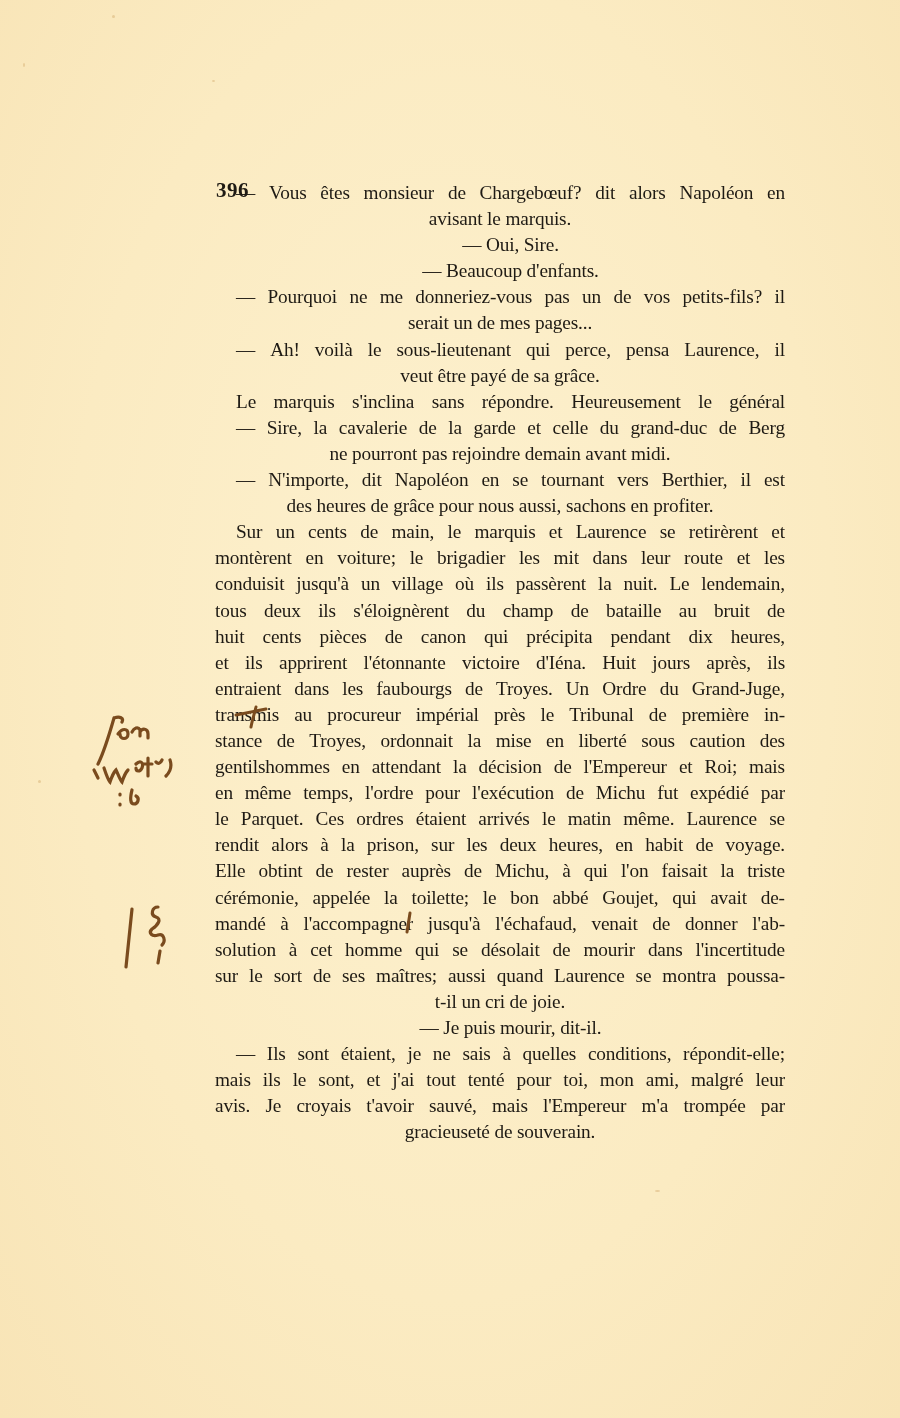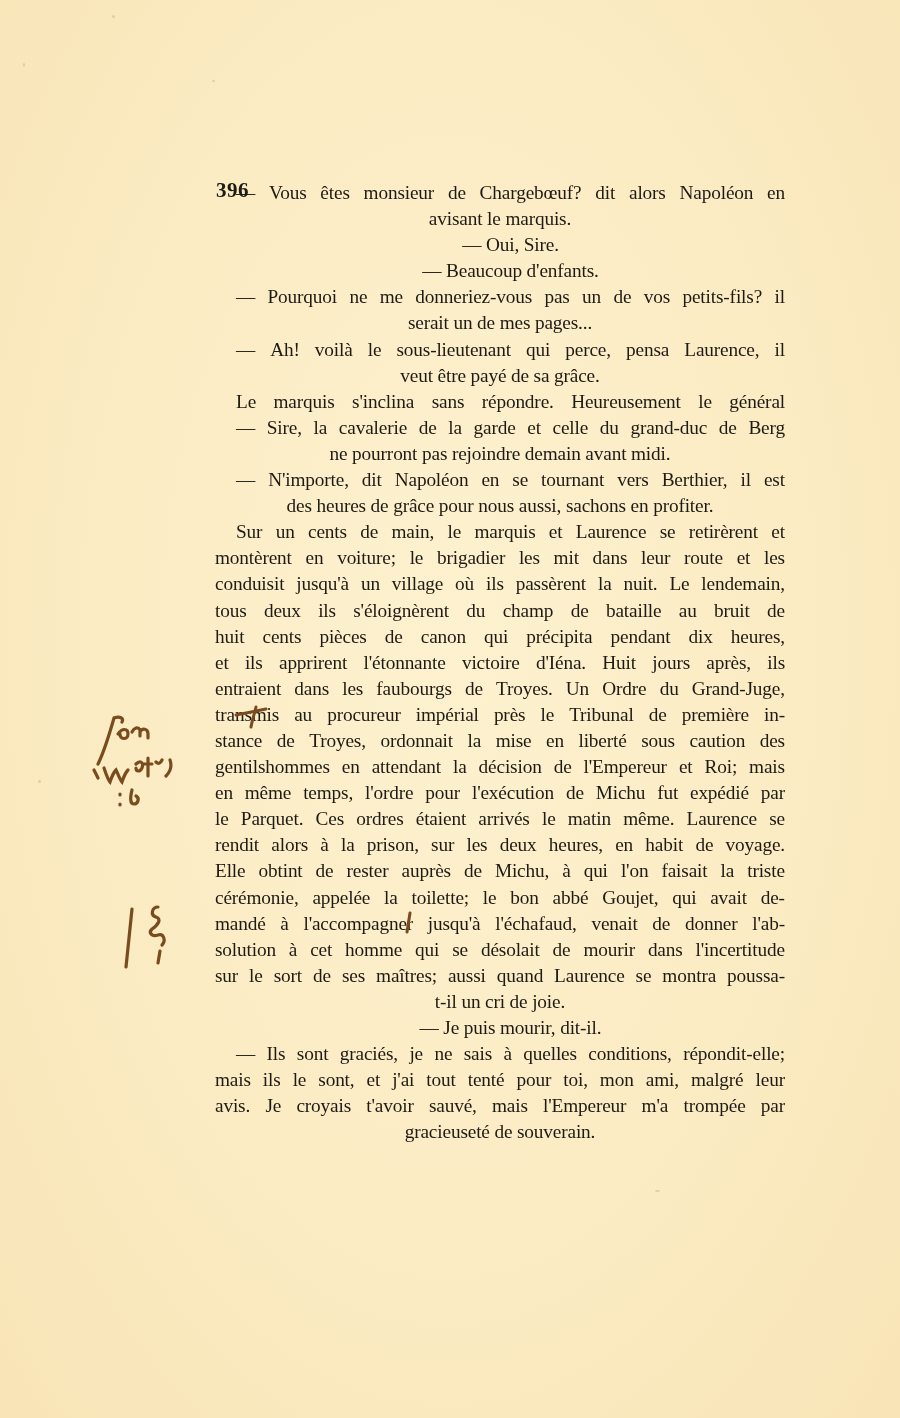--- a/index.html
+++ b/index.html
@@ -385,21 +385,21 @@
       <div class="line last">
         <span>t-il un cri de joie.</span>
       </div>
       <div class="line indent last">
         <span>— Je puis mourir, dit-il.</span>
       </div>
       <div class="line indent">
         <span class="w">—</span>
         <span class="w">Ils</span>
         <span class="w">sont</span>
-        <span class="w">graciés,</span>
+        <span class="w">étaient,</span>
         <span class="w">je</span>
         <span class="w">ne</span>
         <span class="w">sais</span>
         <span class="w">à</span>
         <span class="w">quelles</span>
         <span class="w">conditions,</span>
         <span class="w">répondit-elle;</span>
       </div>
       <div class="line">
         <span class="w">mais</span>

